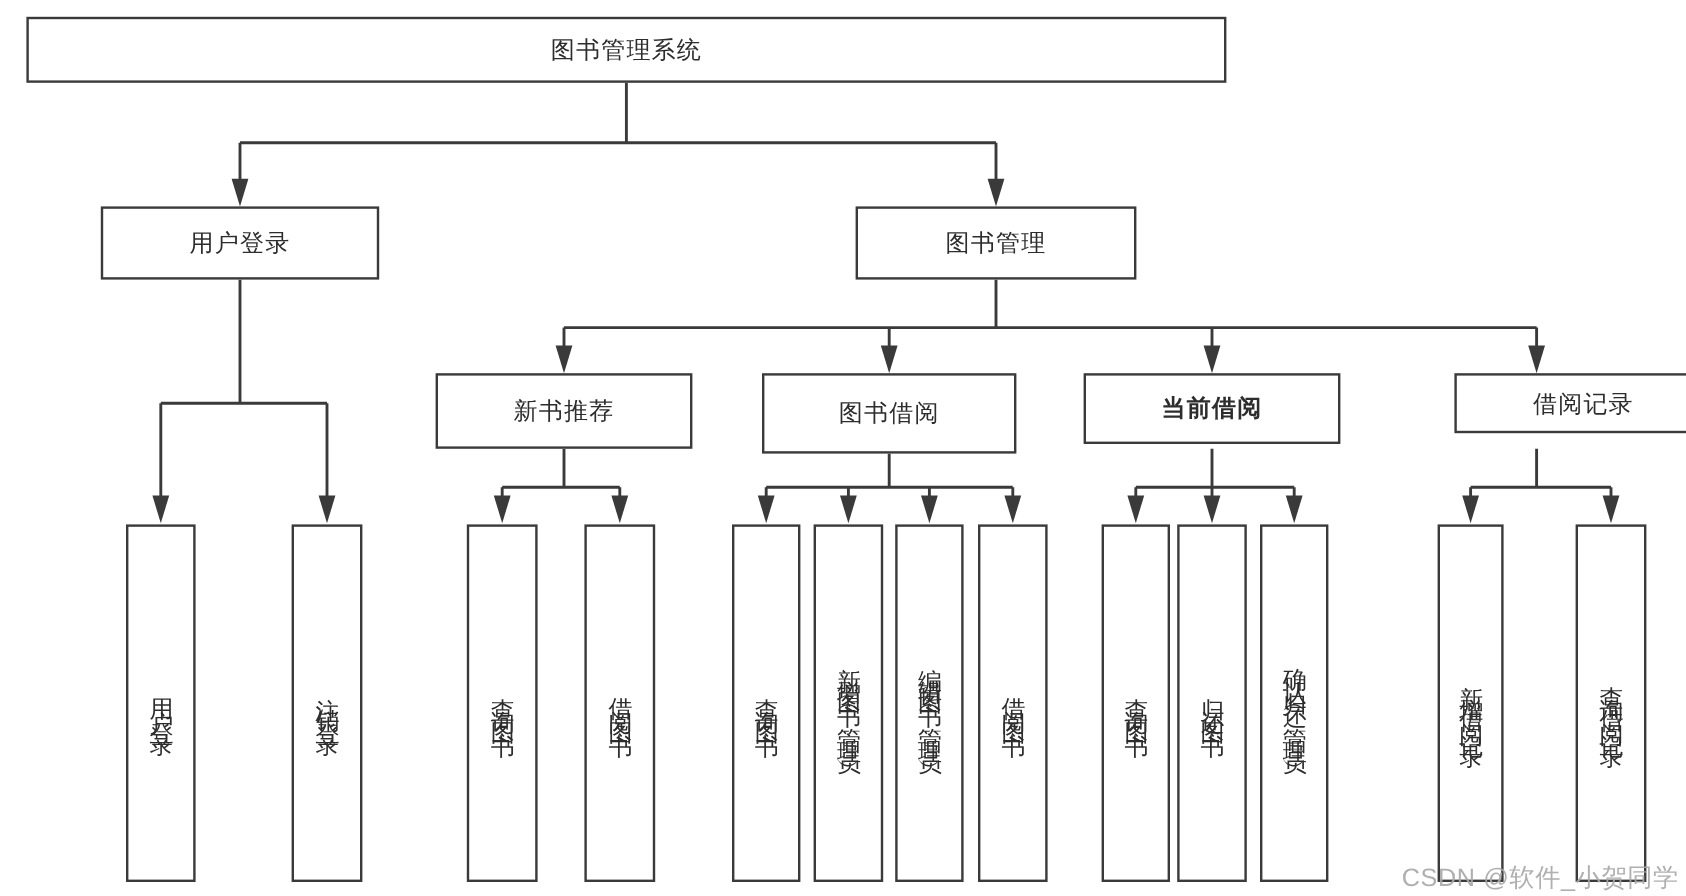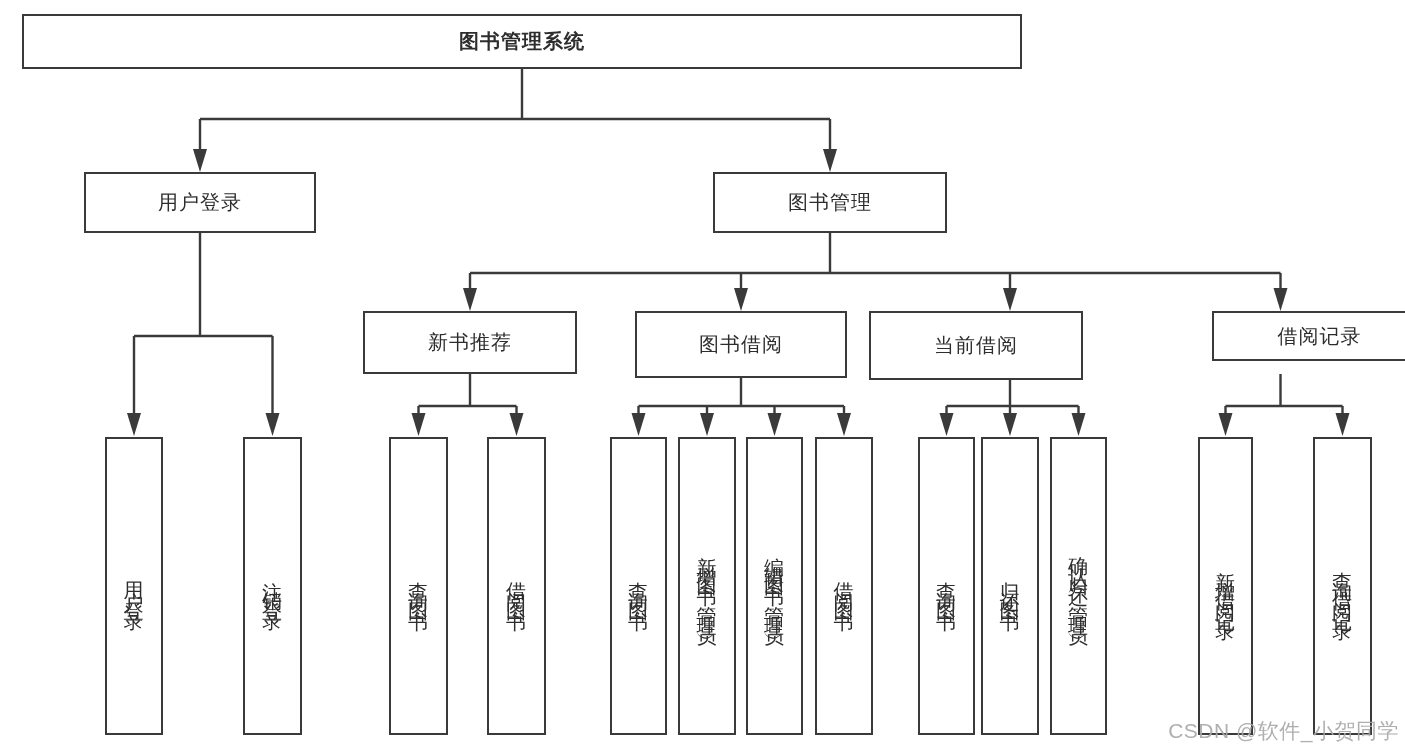--- a/index.html
+++ b/index.html
@@ -93,38 +93,38 @@
     <path class="line" d="M1010 374 L1010 406 M946.5 406 L1078.5 406 M946.5 406 L946.5 415 M1010 406 L1010 415 M1078.5 406 L1078.5 415"></path>
     <path class="head" d="M939.5 413 L953.5 413 L946.5 436 Z"></path>
     <path class="head" d="M1003 413 L1017 413 L1010 436 Z"></path>
     <path class="head" d="M1071.5 413 L1085.5 413 L1078.5 436 Z"></path>
 
     <path class="line" d="M1280.5 374 L1280.5 406 M1225.5 406 L1342.5 406 M1225.5 406 L1225.5 415 M1342.5 406 L1342.5 415"></path>
     <path class="head" d="M1218.5 413 L1232.5 413 L1225.5 436 Z"></path>
     <path class="head" d="M1335.5 413 L1349.5 413 L1342.5 436 Z"></path>
   </svg>
 
-  <div class="node" style="left:22px;top:14px;width:1000px;height:55px;font-weight:bold;">
+  <div class="node" style="left:22px;top:14px;width:1000px;height:55px;">
     <span class="h-label">图书管理系统</span>
   </div>
 
   <div class="node" style="left:84px;top:172px;width:232px;height:61px;">
     <span class="h-label">用户登录</span>
   </div>
   <div class="node" style="left:713px;top:172px;width:234px;height:61px;align-items:center;">
     <span class="h-label">图书管理</span>
   </div>
 
   <div class="node" style="left:363px;top:311px;width:214px;height:63px;">
     <span class="h-label">新书推荐</span>
   </div>
   <div class="node" style="left:635px;top:311px;width:212px;height:67px;">
     <span class="h-label">图书借阅</span>
   </div>
-  <div class="node" style="left:869px;top:311px;width:214px;height:69px;">
+  <div class="node" style="left:903px;top:311px;width:214px;height:59px;font-weight:bold;">
     <span class="h-label">当前借阅</span>
   </div>
   <div class="node" style="left:1212px;top:311px;width:215px;height:50px;">
     <span class="h-label">借阅记录</span>
   </div>
 
   <div class="node" style="left:105px;top:437px;width:58px;height:298px;">
     <span class="v-text">用户登录</span>
   </div>
   <div class="node" style="left:243px;top:437px;width:59px;height:298px;">

